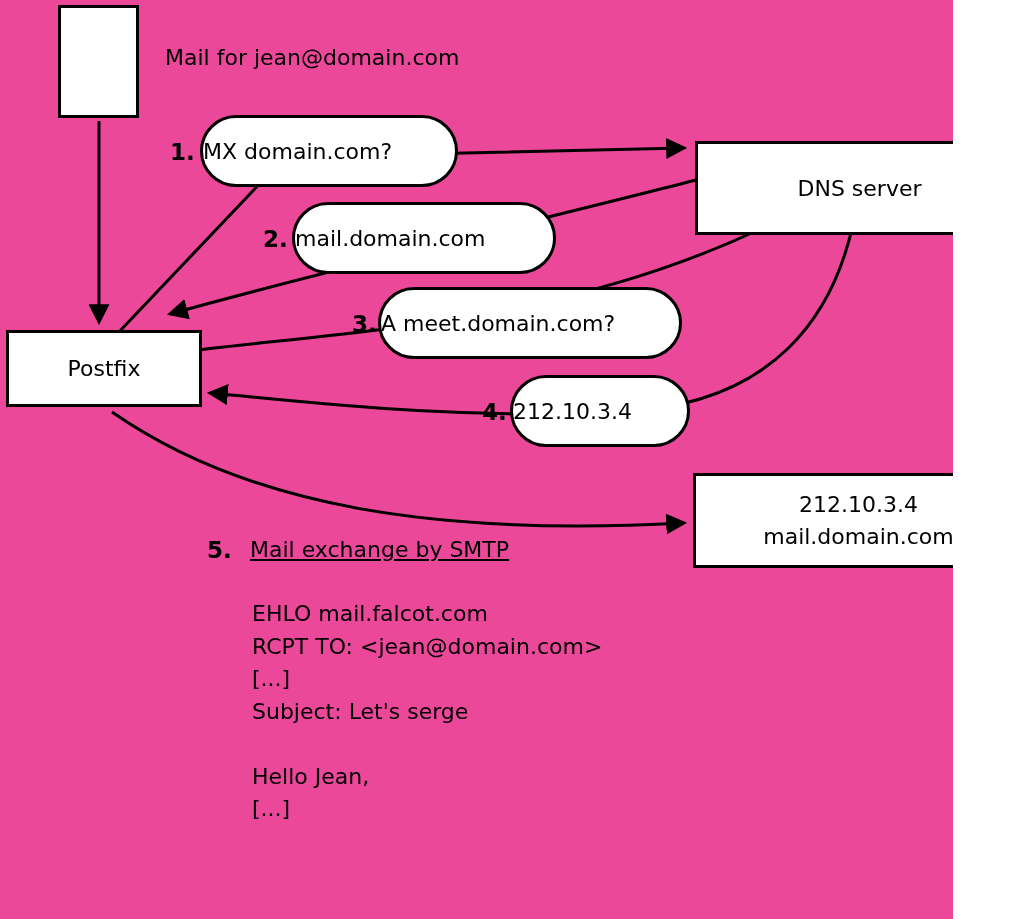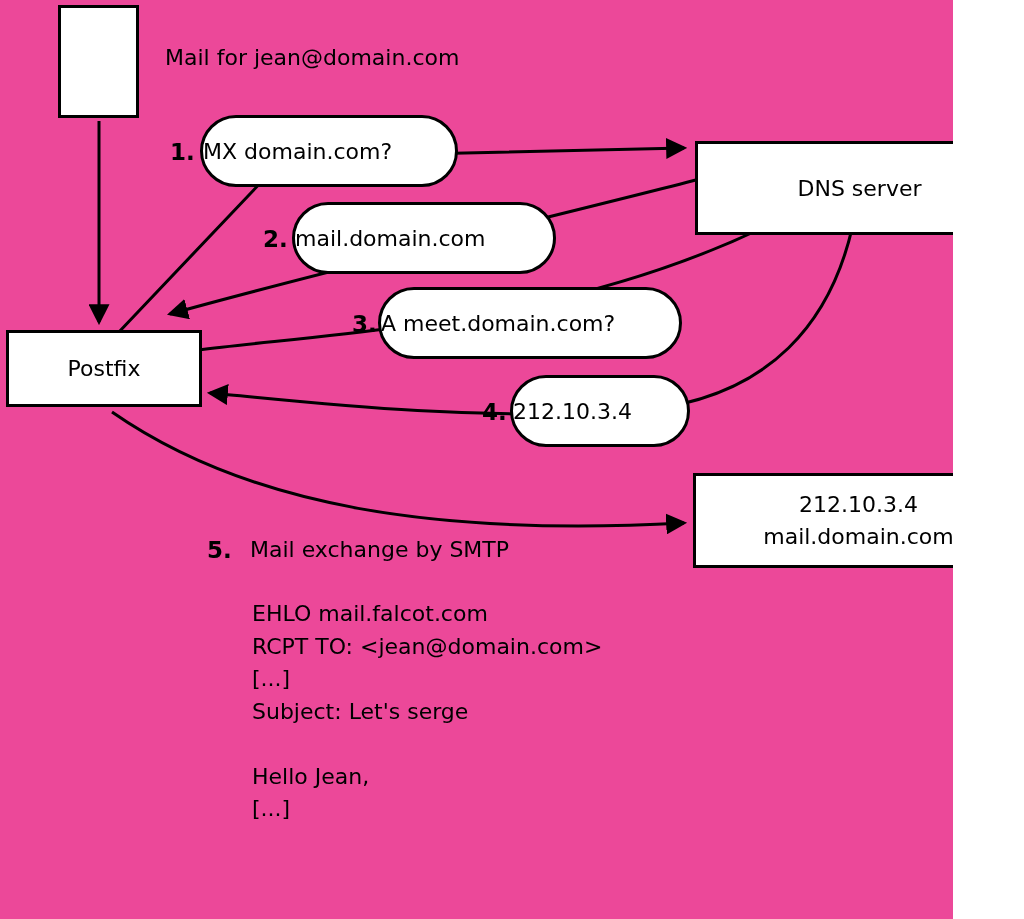--- a/index.html
+++ b/index.html
@@ -130,21 +130,21 @@
   <div class="pill" style="left:378px; top:287px; width:304px; height:72px;">
     <span>A meet.domain.com?</span>
   </div>
 
   <div class="stepnum" style="left:482px; top:399px;">4.</div>
   <div class="pill" style="left:510px; top:375px; width:180px; height:72px;">
     <span>212.10.3.4</span>
   </div>
 
   <div class="stepnum" style="left:207px; top:537px;">5.</div>
-  <div class="freelabel" style="left:250px; top:537px;">Mail exchange by SMTP</div>
+  <div class="freelabel" style="left:250px; top:537px;text-decoration:underline;">Mail exchange by SMTP</div>
 
   <div id="smtp-block">
     <div class="smtp-line">EHLO mail.falcot.com</div>
     <div class="smtp-line">RCPT TO: &lt;jean@domain.com&gt;</div>
     <div class="smtp-line">[...]</div>
     <div class="smtp-line">Subject: Let's serge</div>
     <div class="smtp-line"></div>
     <div class="smtp-line">Hello Jean,</div>
     <div class="smtp-line">[...]</div>
     <div class="smtp-line"></div>

